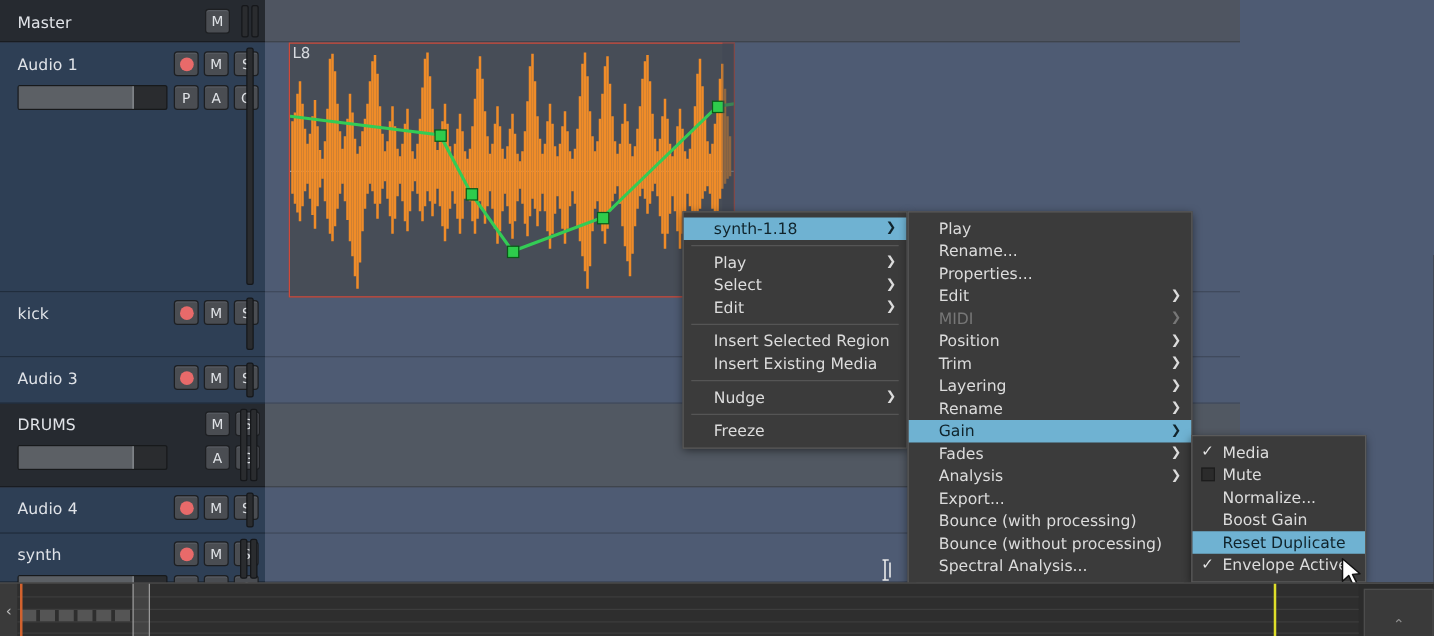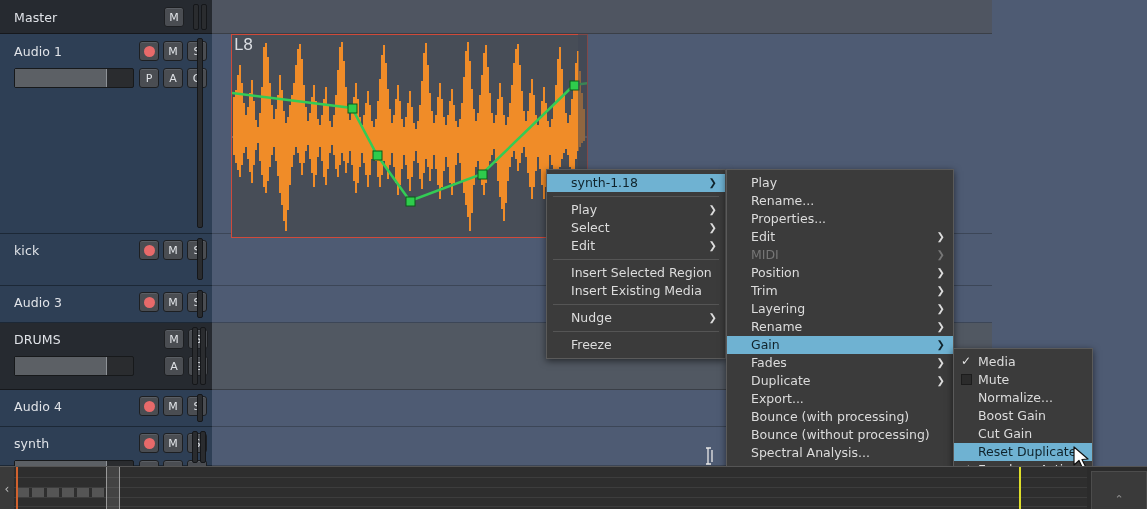--- a/index.html
+++ b/index.html
@@ -30,21 +30,21 @@
   .grip { position:absolute; width:6px; background:#2a2c2f; border:1px solid #15171a;
           border-radius:2px; }
   .lane { position:absolute; left:212px; right:0; top:0; height:100%;
           background:#4e5b73; border-bottom:1px solid #3c4657; }
   .lane.bus { background:#515862; border-bottom:1px solid #3a3f47; }
   .lane.master { background:#4f5561; border-bottom:1px solid #3a3f47; }
 
   
   #region { position:absolute; left:231px; top:34px; width:357px; height:204px;
             background:#474d57; border:1px solid #d04a3a; overflow:hidden; }
-  #region .rname { position:absolute; left:2px; top:0px; font-size:16px;
+  #region .rname { position:absolute; left:2px; top:0px; font-size:12px;
             color:#d8dbe0; z-index:5; }
   #region svg { position:absolute; left:0; top:0; }
 
   
   .menu { position:absolute; background:#3b3b3b; border:1px solid #5a5a5a;
           padding:4px 0; font-size:12.5px; color:#dcdcdc;
           box-shadow:0 2px 7px rgba(0,0,0,.55); }
   .mi { position:relative; height:18px; line-height:18px; padding:0 26px 0 24px;
         white-space:nowrap; }
   .mi.hl { background:#6fb2d2; color:#10242c; }
@@ -456,21 +456,21 @@
       <div class="mi">
         <span>Rename</span>
         <span class="arw">❯</span></div>
       <div class="mi hl">
         <span>Gain</span>
         <span class="arw">❯</span></div>
       <div class="mi">
         <span>Fades</span>
         <span class="arw">❯</span></div>
       <div class="mi">
-        <span>Duplicate</span>
+        <span>Analysis</span>
         <span class="arw">❯</span></div>
       <div class="mi">
         <span>Export...</span></div>
       <div class="mi">
         <span>Bounce (with processing)</span></div>
       <div class="mi">
         <span>Bounce (without processing)</span></div>
       <div class="mi">
         <span>Spectral Analysis...</span></div>
       <div class="msep"></div>
@@ -482,22 +482,20 @@
       <div class="mi">
         <span class="chk tick"></span>
         <span>Media</span></div>
       <div class="mi">
         <span class="chk box"></span>
         <span>Mute</span></div>
       <div class="mi">
         <span>Normalize...</span></div>
       <div class="mi">
         <span>Boost Gain</span></div>
-      <div class="mi">
-        <span>Cut Gain</span></div>
       <div class="mi hl">
         <span>Reset Duplicate</span></div>
       <div class="mi">
         <span class="chk tick"></span>
         <span>Envelope Active</span></div>
     </div>
 
     <svg class="cur" style="left:703px;top:446px" width="14" height="22">
       <path d="M5 2 L5 18 M3 2 L8 2 M3 18 L8 18 M9 4 L9 16" stroke="#e8e8e8" stroke-width="1.3" fill="none"></path>
     </svg>

